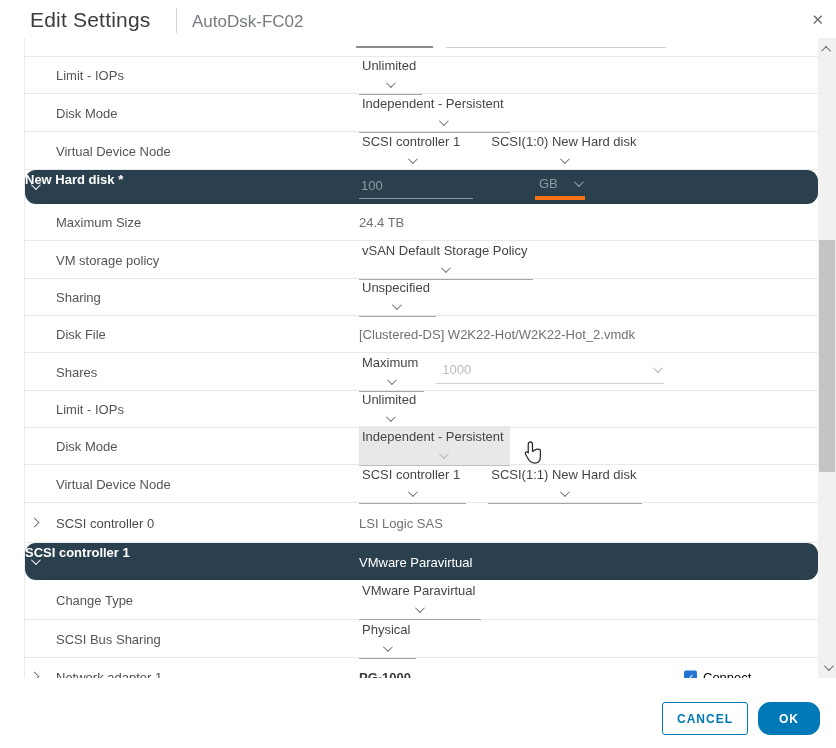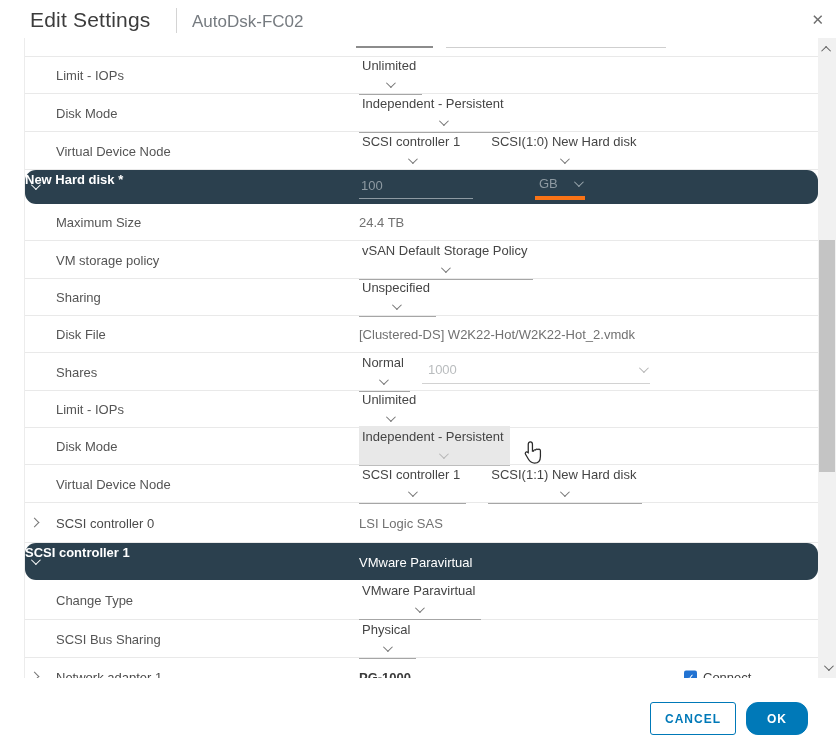--- a/index.html
+++ b/index.html
@@ -57,37 +57,37 @@
   .size-input{width:110px;background:transparent;border:none;border-bottom:1px solid #8e9aa2;color:#8e9aa2;font-size:13px;padding:2px 2px 5px;font-family:inherit;outline:none;}
   .unit-dd{display:inline-flex;align-items:center;gap:16px;padding:2px 4px 5px;border-bottom:4px solid #f97316;font-size:13px;color:#8e9aa2;margin-left:40px;}
 
   
   .seg-a{position:absolute;left:331px;top:8px;width:77px;height:0;border-top:2px solid #8c8c8c;}
   .seg-b{position:absolute;left:421px;top:9px;width:220px;height:0;border-top:1px solid #cfcfcf;}
 
   
   .cbx-wrap{position:absolute;left:659px;top:50%;transform:translateY(-50%);display:flex;align-items:center;gap:6px;}
   .cbx{width:13px;height:13px;background:#2273d2;border-radius:2px;color:#fff;font-size:10px;line-height:13px;text-align:center;}
-  .cbx-lbl{font-size:13px;color:#404040;}
+  .cbx-lbl{font-size:13px;color:#000000;}
   .boldval{font-weight:700;color:#3a3a3a;font-size:13px;}
 
   
   .cursor{position:absolute;left:523px;top:440px;z-index:5;pointer-events:none;}
 
   
   .sbar{position:absolute;right:0;top:38px;width:18px;height:640px;background:#f1f1f1;}
   .sbar .btn{position:absolute;left:0;width:18px;height:18px;display:flex;align-items:center;justify-content:center;cursor:pointer;}
   .sbar .btn.up{top:2px;}
   .sbar .btn.down{bottom:2px;}
   .sbar .btn .chev{border-color:#5f5f5f;}
   .sbar .btn.up .chev{transform:rotate(225deg) translateY(-2px);}
   .thumb{position:absolute;left:1px;top:202px;width:16px;height:232px;background:#c4c4c4;cursor:grab;}
 
   
-  .footer{position:absolute;left:0;right:12px;bottom:0;height:70px;background:#fff;}
+  .footer{position:absolute;left:0;right:0;bottom:0;height:70px;background:#fff;}
   .btn-cancel{
     position:absolute;right:88px;bottom:13px;width:86px;height:33px;
     background:#fff;border:1px solid #0079b8;border-radius:3px;color:#0079b8;
     font-size:12px;font-weight:700;letter-spacing:1px;font-family:inherit;cursor:pointer;
   }
   .btn-ok{
     position:absolute;right:16px;bottom:13px;width:62px;height:33px;
     background:#0079b8;border:1px solid #0079b8;border-radius:12px;color:#fff;
     font-size:12px;font-weight:700;letter-spacing:1px;font-family:inherit;cursor:pointer;
   }
@@ -188,21 +188,21 @@
       <span class="lbl">Disk File</span>
       <div class="val">
           <span class="static">[Clustered-DS] W2K22-Hot/W2K22-Hot_2.vmdk</span>
         </div>
     </div>
 
     <div class="row h38">
       <span class="lbl">Shares</span>
       <div class="val" style="gap:12px">
         <div class="dd">
-          <span>Normal</span>
+          <span>Maximum</span>
           <span class="chev"></span>
         </div>
         <div class="combo-dis">
           <span>1000</span>
           <span class="chev lt"></span>
         </div>
       </div>
     </div>
 
     <div class="row h37">

